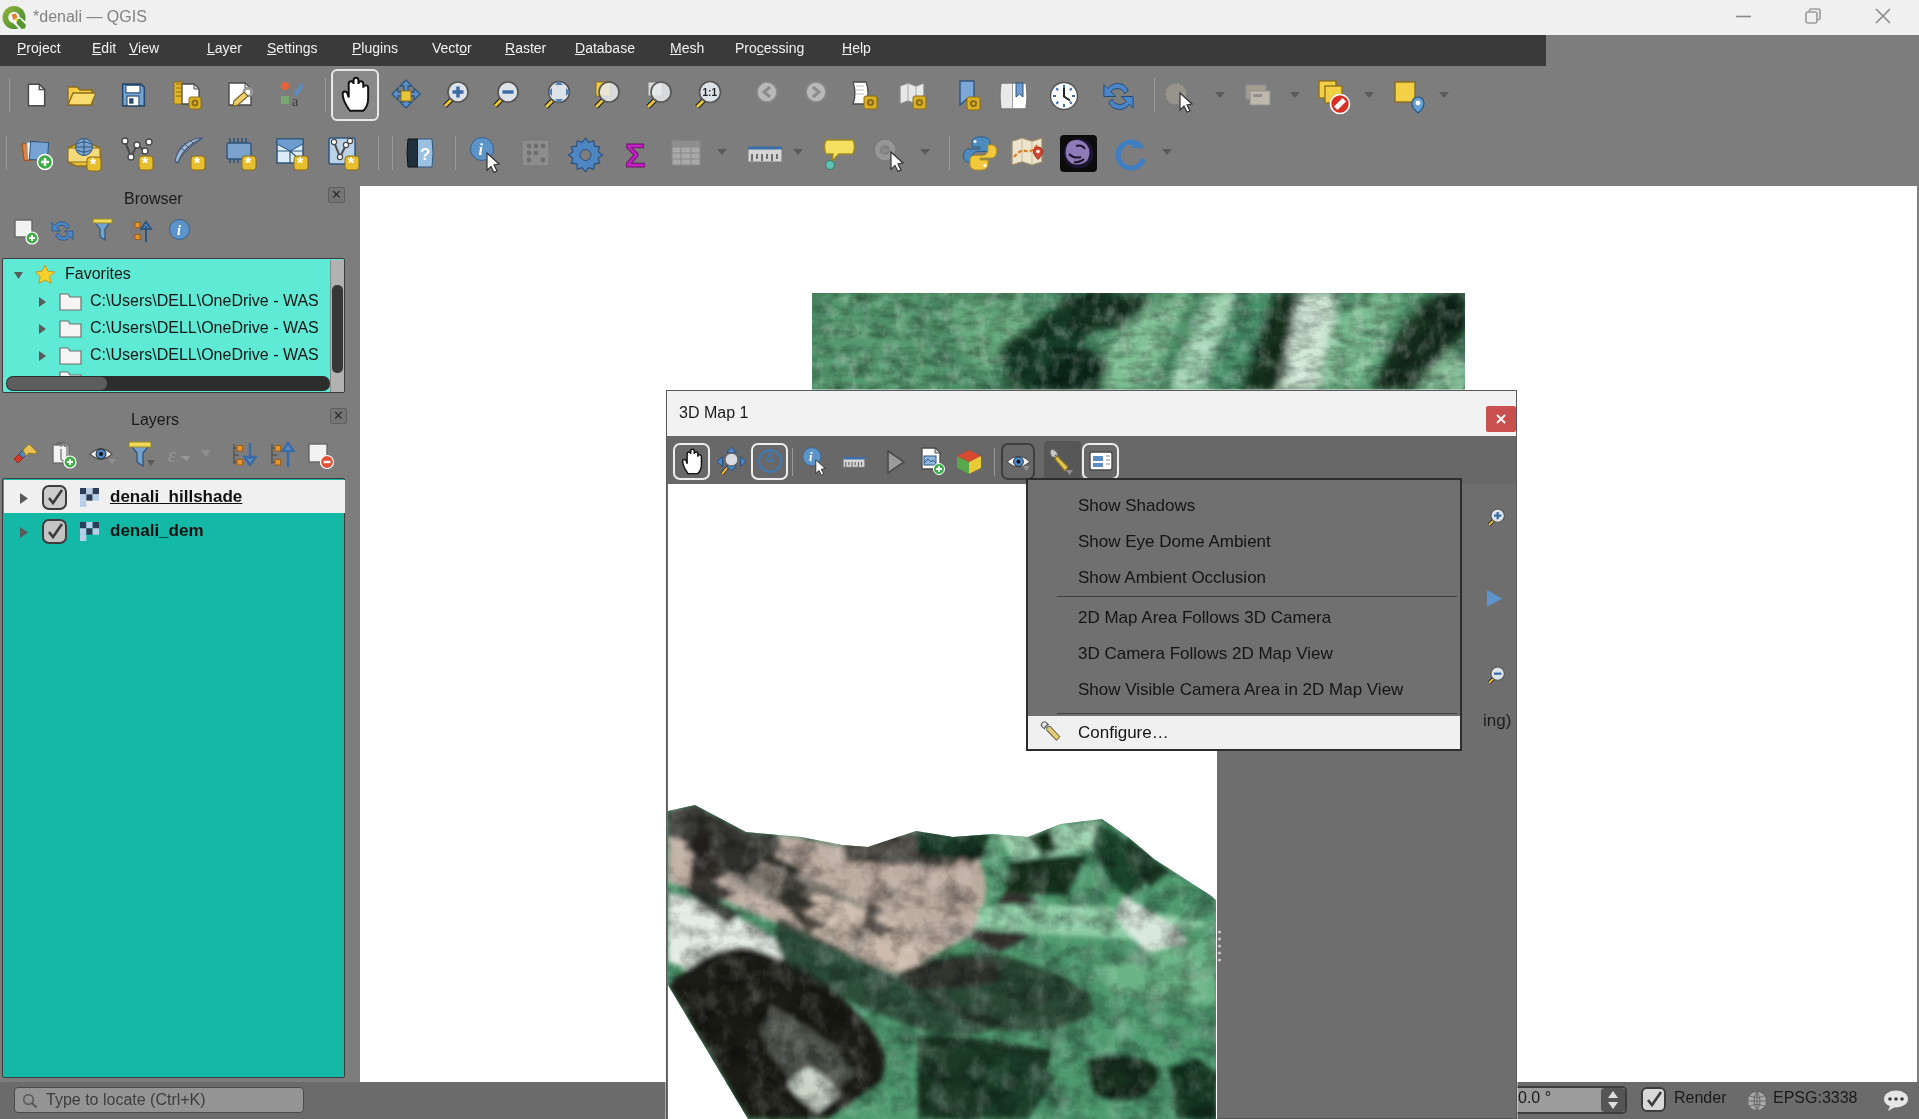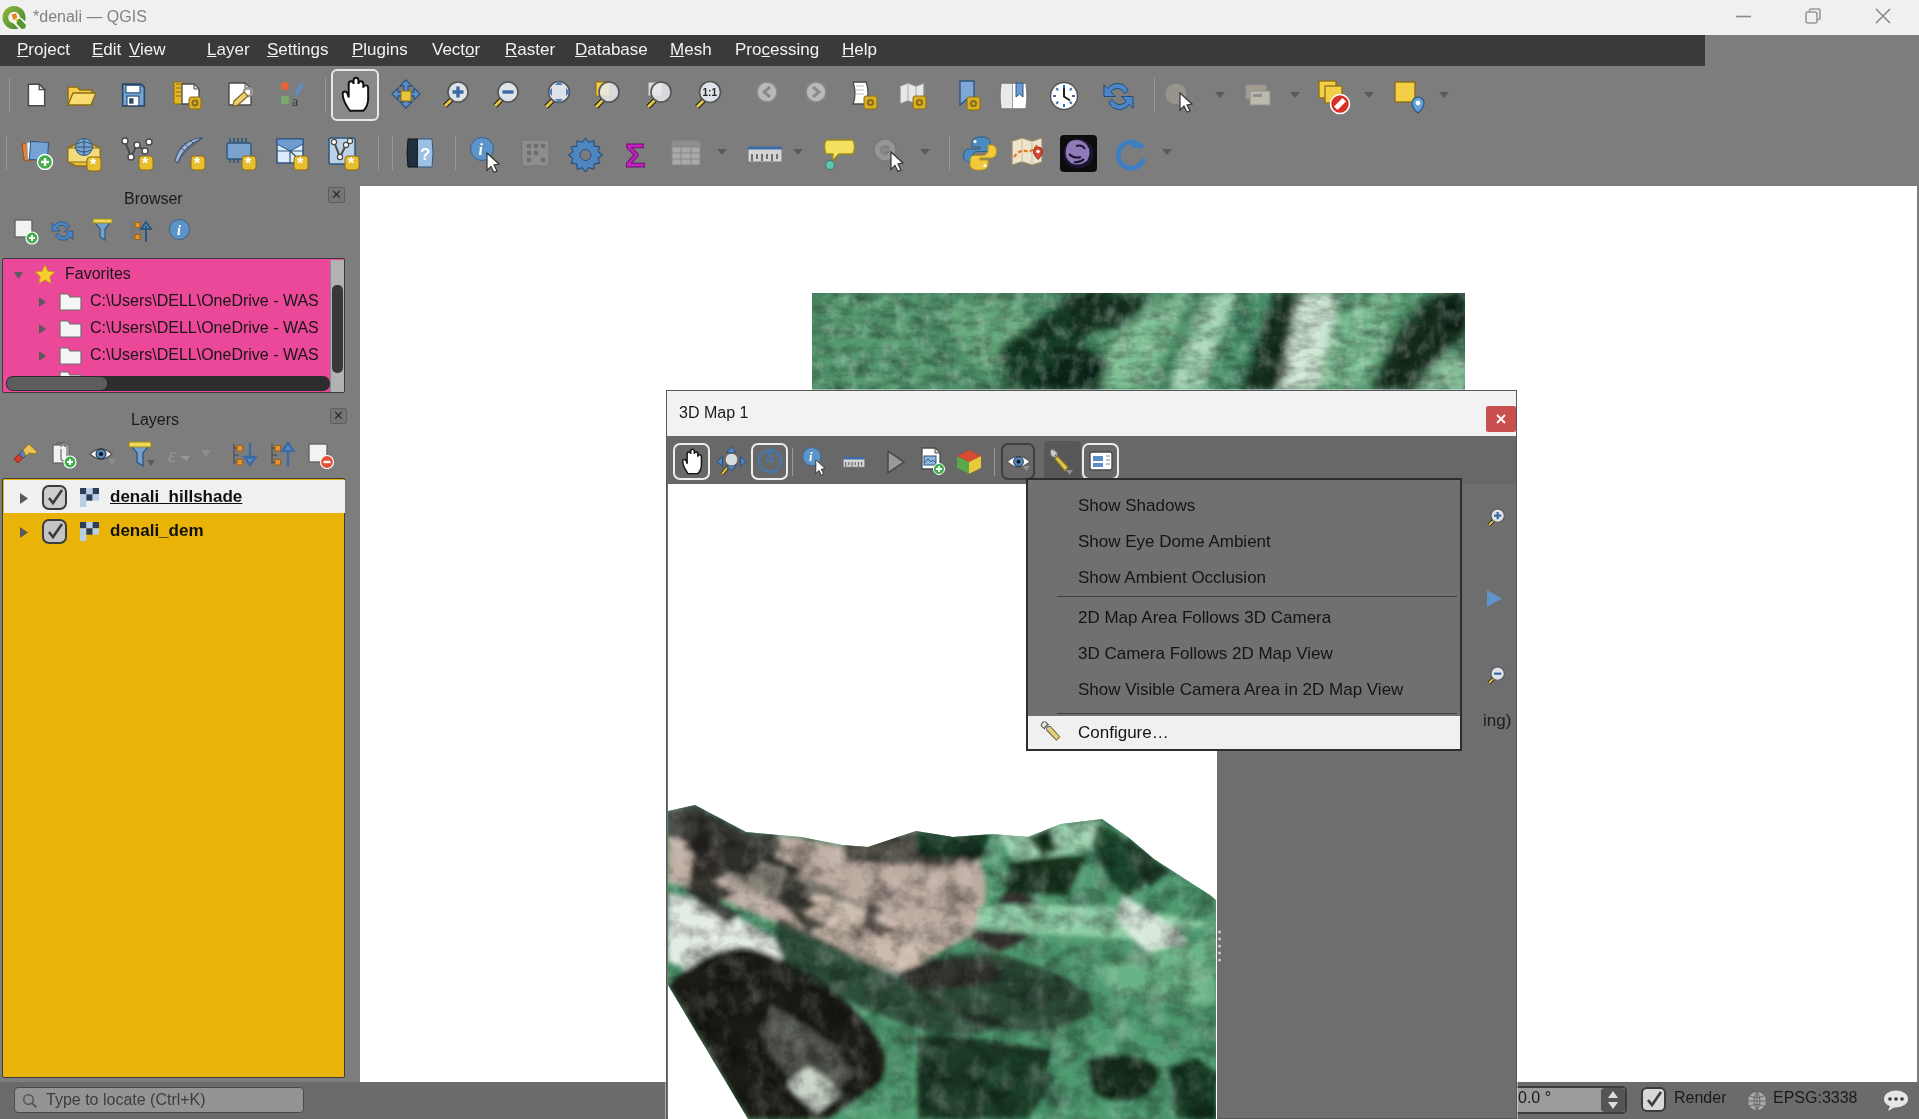--- a/index.html
+++ b/index.html
@@ -3,34 +3,34 @@
 <meta charset="utf-8">
 <style>
 * { margin:0; padding:0; box-sizing:border-box; }
 html,body { width:1919px; height:1119px; overflow:hidden; font-family:"Liberation Sans", sans-serif; }
 body { position:relative; background:#7d7d7d; }
 .abs { position:absolute; }
 
 #titlebar { left:0; top:0; width:1919px; height:35px; background:#f0f0f0; }
 #title-text { left:33px; top:8px; font-size:16px; color:#828282; }
 
-#menubar { left:0; top:35px; width:1705px; height:31px; background:#3a3a3a; color:#f2f2f2; font-size:17px; }
+#menubar { left:0; top:35px; width:1546px; height:31px; background:#3a3a3a; color:#f2f2f2; font-size:14px; }
 #menubar span.mi { position:absolute; top:5px; }
 
 #toolbar { left:0; top:66px; width:1919px; height:120px; background:#7d7d7d; }
 .ti { position:absolute; }
 .vsep { position:absolute; width:1px; background:#5f5f5f; border-right:1px solid #999; }
 
 #canvas { left:360px; top:186px; width:1557px; height:896px; background:#ffffff; }
 
 #leftdock { left:0; top:185px; width:360px; height:897px; background:#7d7d7d; }
 .paneltitle { font-size:16px; color:#1a1a1a; }
 .closex { width:17px; height:16px; border:1px solid #5e5e5e; border-radius:2px; background:#757575; color:#2c2c2c; font-size:13px; line-height:14px; text-align:center; }
-#btree { left:2px; top:73px; width:343px; height:135px; background:#ec4899; border:1px solid #3c3c3c; border-radius:2px; overflow:hidden; }
-#ltree { left:2px; top:293px; width:343px; height:600px; background:#eab308; border:1px solid #3c3c3c; border-radius:2px; }
+#btree { left:2px; top:73px; width:343px; height:135px; background:#5eead4; border:1px solid #3c3c3c; border-radius:2px; overflow:hidden; }
+#ltree { left:2px; top:293px; width:343px; height:600px; background:#14b8a6; border:1px solid #3c3c3c; border-radius:2px; }
 .trow { position:absolute; left:0; width:100%; height:27px; }
 .ttext { position:absolute; font-size:16px; color:#161616; top:3px; white-space:nowrap; }
 
 #win3d { left:646px; top:390px; width:851px; height:729px; background:#6e6e6e; border:1px solid #585858; box-shadow:0 0 0 1px rgba(255,255,255,.45);margin-left:20px; }
 #w3title { left:0; top:0; width:100%; height:45px; background:#f2f2f2; }
 #w3toolbar { left:0; top:45px; width:100%; height:48px; background:#686868; }
 #w3canvas { left:1px; top:93px; width:549px; height:635px; background:#ffffff; }
 
 #ctxmenu { left:1026px; top:478px; width:436px; height:273px; background:#707070; border:2px solid #2d2d2d; }
 .cmi { position:absolute; left:50px; font-size:17px; color:#141414; white-space:nowrap;text-align:center; }

